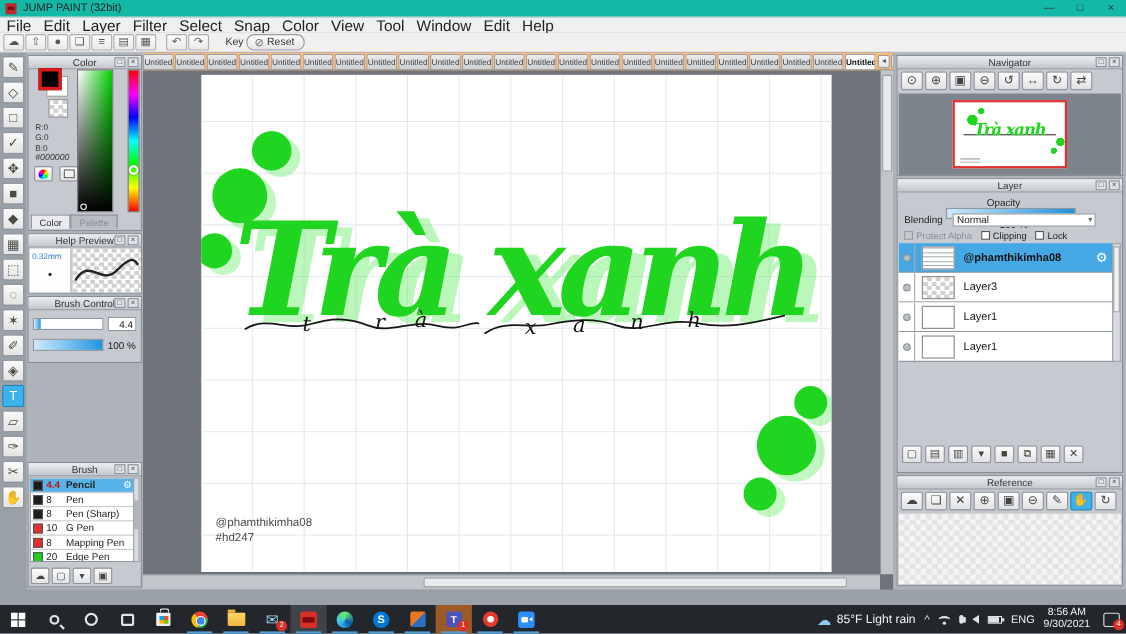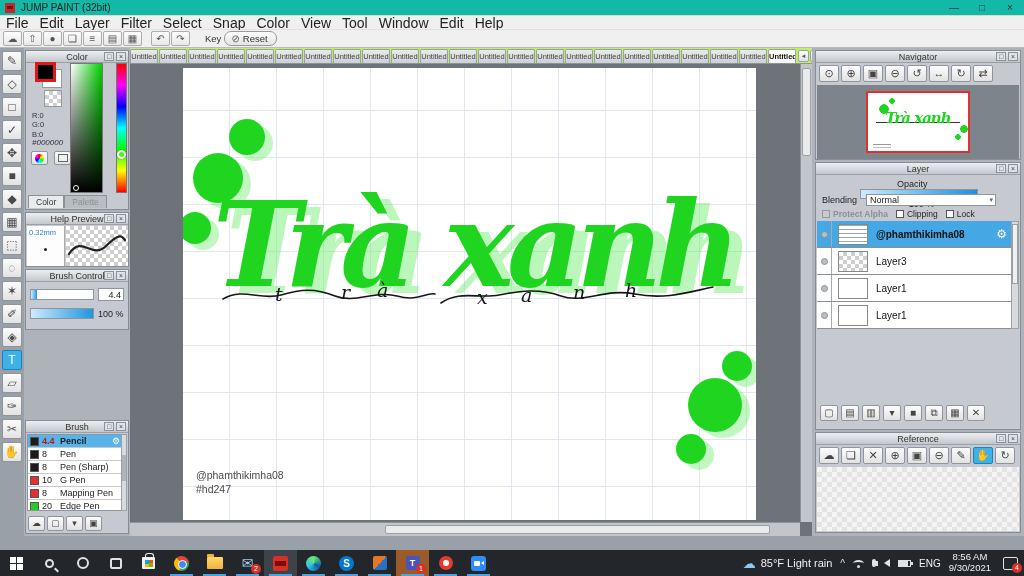--- a/index.html
+++ b/index.html
@@ -85,21 +85,21 @@
   .brush-size { width:15px; flex:none; }
   .brush-name { flex:1; white-space:nowrap; }
   .gear { color:#fff; font-size:9px; margin-right:2px; }
   #brush-scroll { position:absolute; right:1px; top:13px; width:6px; height:77px; background:#d7dade; border:1px solid #9aa0a6;}
   #brush-scroll .thumb { position:absolute; left:0; top:20px; width:4px; height:26px; background:#aeb3ba; }
   #brush-btns { position:absolute; left:2px; bottom:2px; display:flex; gap:2px; }
   #brush-btns span { width:17px; height:15px; background:linear-gradient(#fcfcfc,#e2e2e2); border:1px solid #8f959c; border-radius:2px; font-size:9px; line-height:13px; text-align:center; color:#444;}
 
   
   #canvaszone { position:absolute; left:130px; top:48px; width:682px; height:488px; background:#6e737a; }
-  #tabstrip { position:absolute; left:0; top:0; width:682px; height:16px; background:#bef264; display:flex; align-items:flex-end; overflow:hidden; border-bottom:1px solid #8d939a;}
+  #tabstrip { position:absolute; left:0; top:0; width:682px; height:16px; background:#fdba74; display:flex; align-items:flex-end; overflow:hidden; border-bottom:1px solid #8d939a;}
   .tab { flex:none; width:28px; height:14px; font-size:7.5px; color:#444; text-align:center; line-height:14px; background:linear-gradient(#e8eaec,#cdd0d4); border:1px solid #9aa0a6; border-bottom:none; border-radius:2px 2px 0 0; margin-right:1px; overflow:hidden;}
   .tab.active { background:#fafbfc; font-weight:bold; color:#111; }
   .tab-arrow { flex:none; width:11px; height:12px; background:linear-gradient(#fdfdfd,#e0e0e0); border:1px solid #9aa0a6; font-size:7px; line-height:10px; text-align:center; color:#555; margin:0 0 1px 1px; border-radius:2px;}
   #viewport { position:absolute; left:0; top:16px; width:670px; height:458px; overflow:hidden; }
   #doc { position:absolute; left:53px; top:4px; width:573px; height:452px; background:#ffffff;
          background-image:linear-gradient(to right,#e2e6ef 1px,transparent 1px),linear-gradient(to bottom,#e2e6ef 1px,transparent 1px);
          background-size:47px 47px; background-position:-1px -5px; overflow:hidden; }
   .gcircle { position:absolute; border-radius:50%; background:#1fd51f; box-shadow:8px 6px 0 0 rgba(120,238,120,0.45); }
   #artwork-text { position:absolute; left:18px; top:118px; width:545px; text-align:center;
         font-family:"DejaVu Serif", serif; font-style:italic; font-weight:bold;
@@ -137,21 +137,21 @@
 
   #layerpanel { left:3px; top:114px; width:206px; height:268px; }
   .lp-row { position:absolute; left:6px; display:flex; align-items:center; font-size:9px; color:#222; }
   #opacity-slider { width:118px; height:10px; border:1px solid #8f959c; background:linear-gradient(to right,#cfeafb,#1f8fdc); }
   #blend-select { width:130px; height:12px; background:#fff; border:1px solid #8f959c; font-size:9px; color:#222; display:flex; align-items:center; padding-left:3px; position:relative;}
   #blend-select .dd { position:absolute; right:2px; font-size:7px; color:#666; }
   .chk { width:8px; height:8px; border:1px solid #555; background:#fff; margin-right:3px; flex:none;}
   .chk-label { font-size:8.5px; color:#222; margin-right:8px; }
   .chk-group { display:flex; align-items:center; }
   .chk-group.disabled .chk { background:#c6cad0; border-color:#999; }
-  .chk-group.disabled .chk-label { color:#8b9096;font-weight:bold; }
+  .chk-group.disabled .chk-label { color:#8b9096; }
 
   #layerlist { position:absolute; left:1px; top:58px; width:196px; height:108px; background:#fff; border-bottom:1px solid #777;}
   .layer-row { height:27px; display:flex; align-items:center; border-bottom:1px solid #8a8f95; position:relative; background:#fff;}
   .layer-row.selected { background:#45a8e4; }
   .eye-cell { width:15px; height:100%; border-right:1px solid #aaa; display:flex; align-items:center; justify-content:center; flex:none;}
   .eye-dot { width:7px; height:7px; border-radius:50%; background:#b9bec4; border:1px solid #8d9299; }
   .layer-thumb { width:30px; height:21px; border:1px solid #888; margin:0 8px 0 6px; flex:none;}
   .layer-name { font-size:10px; color:#111; font-weight:bold; flex:1; white-space:nowrap; overflow:hidden;}
   .layer-row:not(.selected) .layer-name { font-weight:normal; }
   .thumb-scribble { background-image:repeating-linear-gradient(2deg,transparent 0 3px,#9aa 3px 4px); background-color:#fff;}

